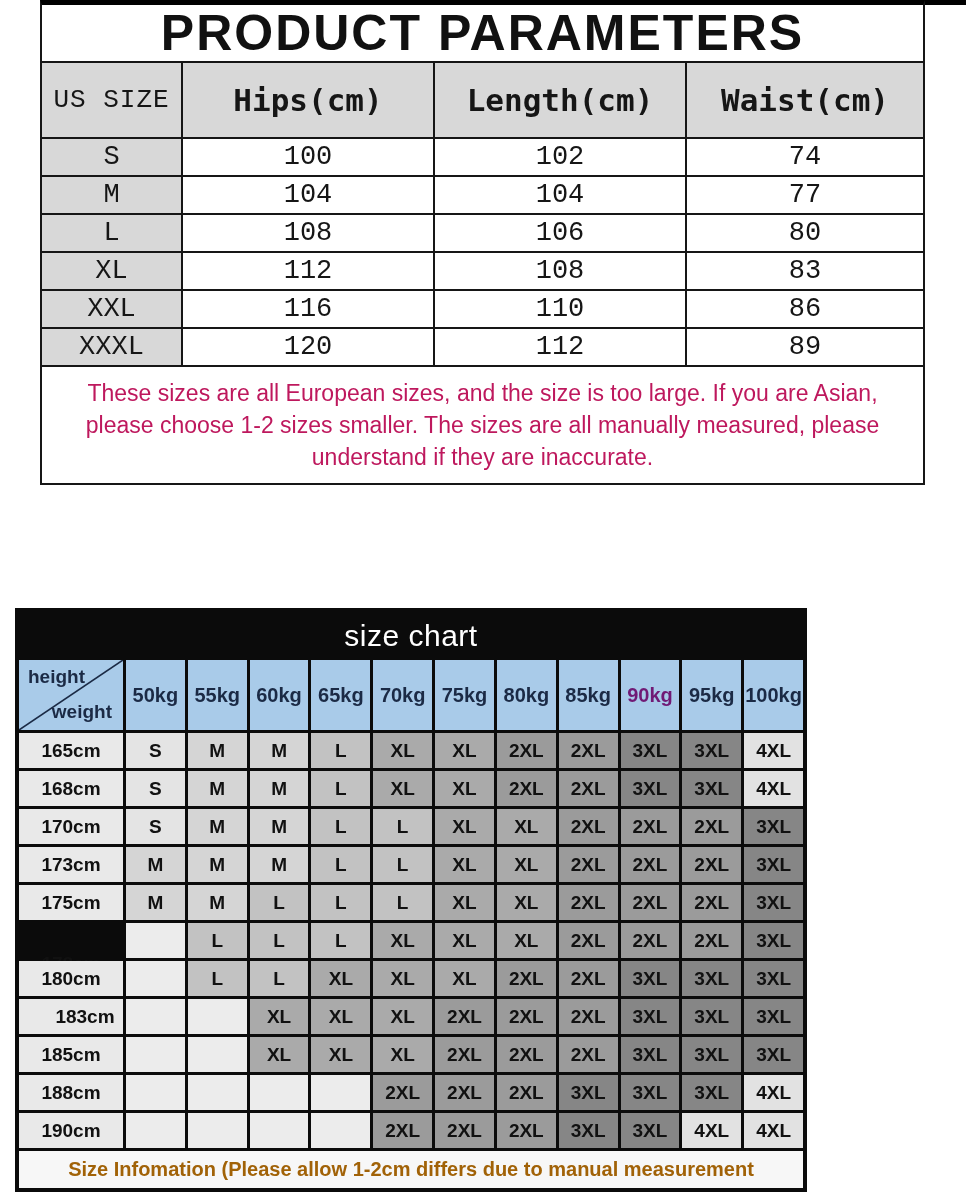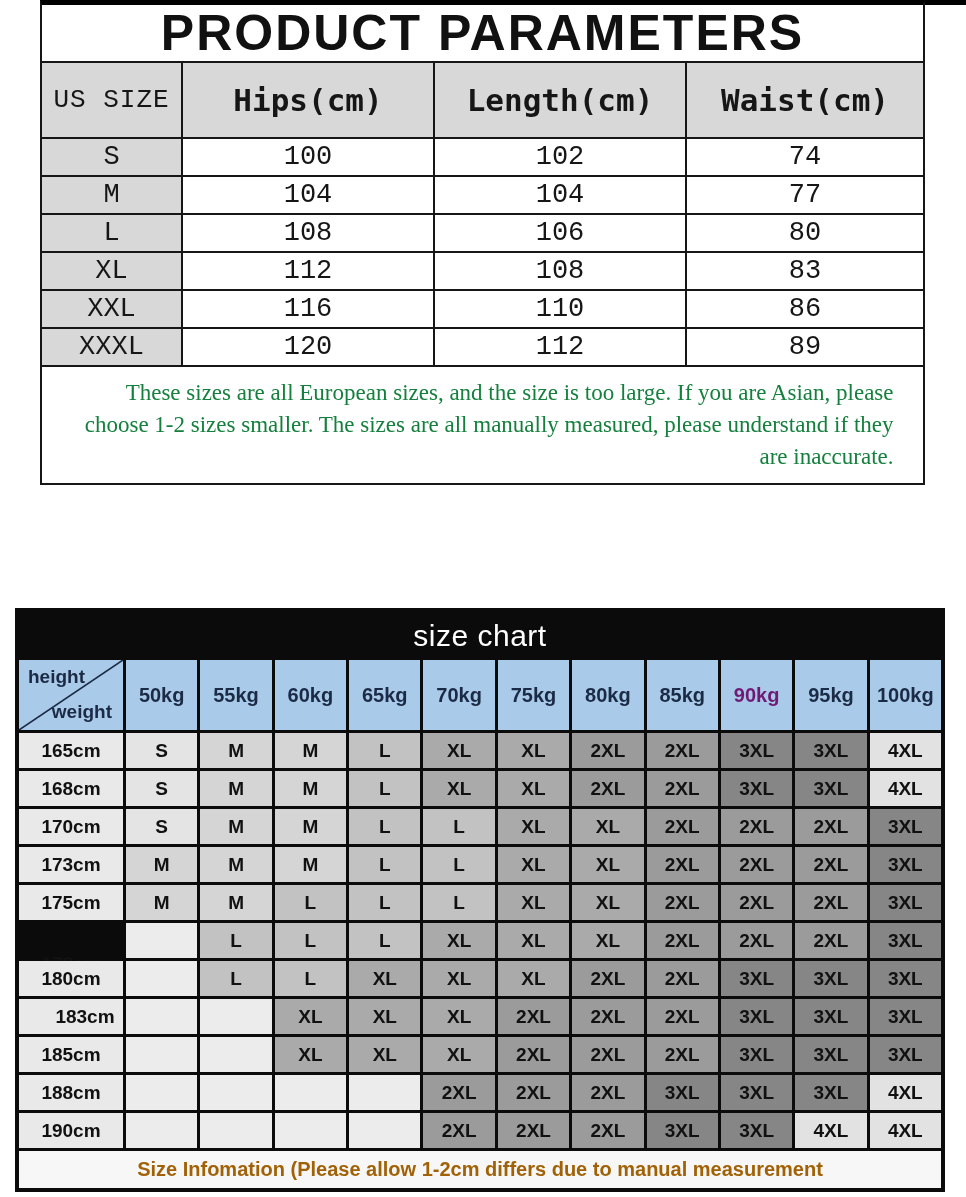--- a/index.html
+++ b/index.html
@@ -49,27 +49,27 @@
   .pt-head.us-size{
     font-family:"Liberation Mono", monospace;
     font-weight:normal;font-size:26px;letter-spacing:1px;
   }
   .pt-note{
     flex:1 1 auto;
     display:flex;align-items:center;justify-content:center;
     background:#fff;
   }
   .pt-note p{
-    margin:0;max-width:822px;text-align:right;
-    font-size:23px;line-height:32px;color:#15803d;font-family:Liberation Serif, serif;
+    margin:0;max-width:822px;text-align:center;
+    font-size:23px;line-height:32px;color:#be185d;
   }
 
   
   .chart-box{
-    position:absolute;left:15px;top:608px;width:930px;height:584px;
+    position:absolute;left:15px;top:608px;width:792px;height:584px;
     background:#0b0b0b;box-sizing:border-box;
     padding:4px;display:flex;flex-direction:column;
   }
   .sc-title{
     flex:0 0 48px;display:flex;align-items:center;justify-content:center;
     color:#ffffff;font-size:30px;letter-spacing:0.5px;
   }
   .sc-grid{
     display:grid;
     grid-template-columns:104px repeat(11,1fr);

